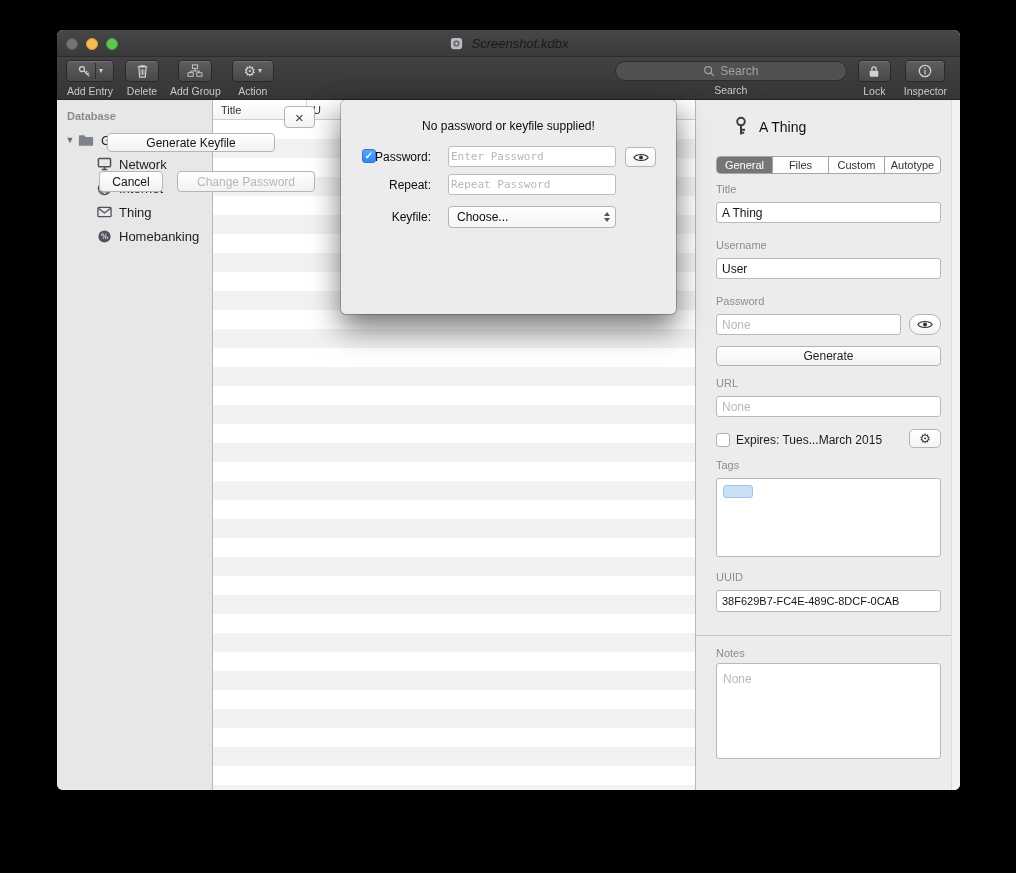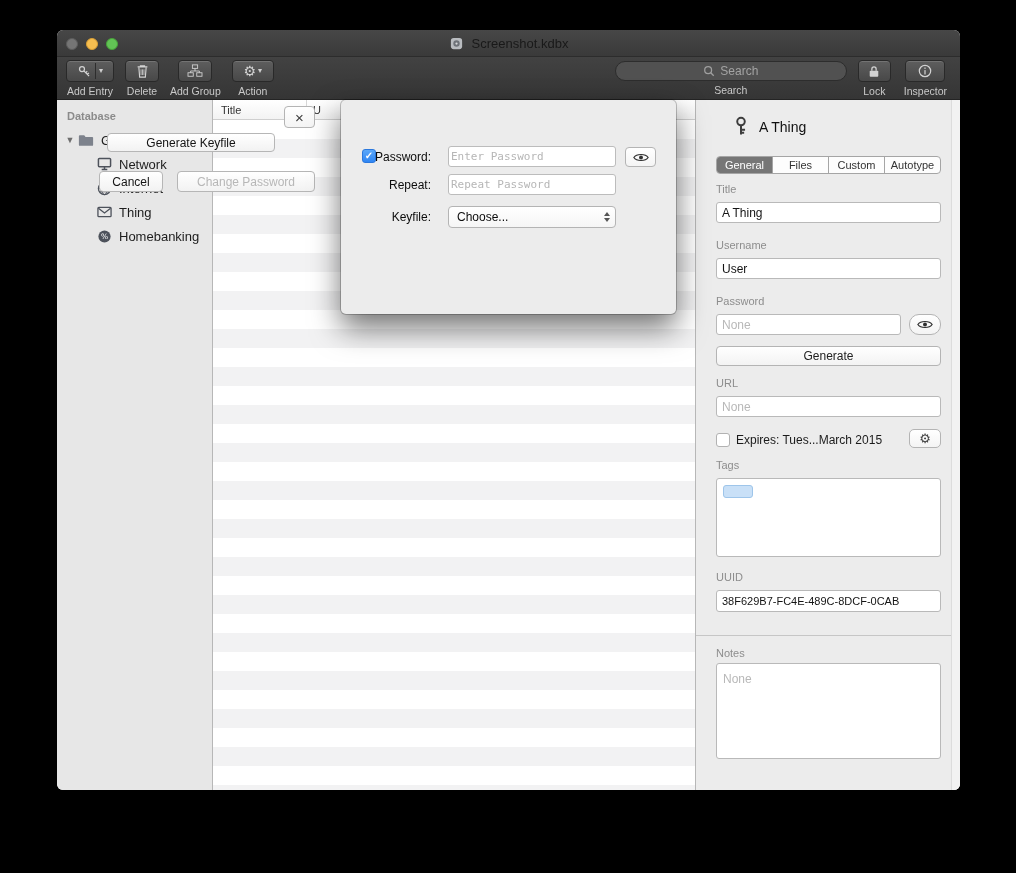--- a/index.html
+++ b/index.html
@@ -21,21 +21,21 @@
   .titlebar {
     height:27px; background:linear-gradient(#474747,#3a3a3a);
     border-bottom:1px solid #2c2c2c;
     display:flex; align-items:center; justify-content:center; position:relative;
   }
   .traffic { position:absolute; left:9px; top:8px; display:flex; gap:8px; }
   .tl { width:12px; height:12px; border-radius:50%; }
   .tl-close { background:#757575; border:1px solid #5c5c5c; }
   .tl-min   { background:#f6be50; border:1px solid #d89e35; }
   .tl-zoom  { background:#62c455; border:1px solid #47a23a; }
-  .title-wrap { display:flex; align-items:center; gap:8px; }
+  .title-wrap { display:flex; align-items:center; gap:8px;font-style:italic; }
   .win-title { font-size:13px; color:#191919; }
 
   
   .toolbar {
     height:43px; background:linear-gradient(#424242,#353535);
     border-bottom:1px solid #242424;
     display:flex; align-items:flex-start; padding:3px 13px 0 9px;
   }
   .tb-item { display:flex; flex-direction:column; align-items:center; margin-right:11px; }
   .tb-btn {
@@ -427,20 +427,21 @@
         <div class="insp-label" style="top:547px">Notes</div>
         <div class="notes-box">
           <span class="notes-ph">None</span>
         </div>
       </div>
 
     </div>
   </div>
 
   <div class="dialog">
+    <div class="dlg-message">No password or keyfile supplied!</div>
 
     <span class="cb checked" style="position:absolute; top:49px; left:21px">
         <span class="tick">✓</span>
       </span>
     <span class="dlg-label" style="top:50px">Password:</span>
     <input class="dlg-field" style="top: 46px;" placeholder="Enter Password">
     <button class="eye-btn" style="top:47px">
       <span style="display:inline-flex">
         <svg width="16" height="11" viewBox="0 0 18 12">
             <path d="M1 6 C4 1.5 14 1.5 17 6 C14 10.5 4 10.5 1 6 Z" fill="none" stroke="#2f2f2f" stroke-width="1.4"></path>

